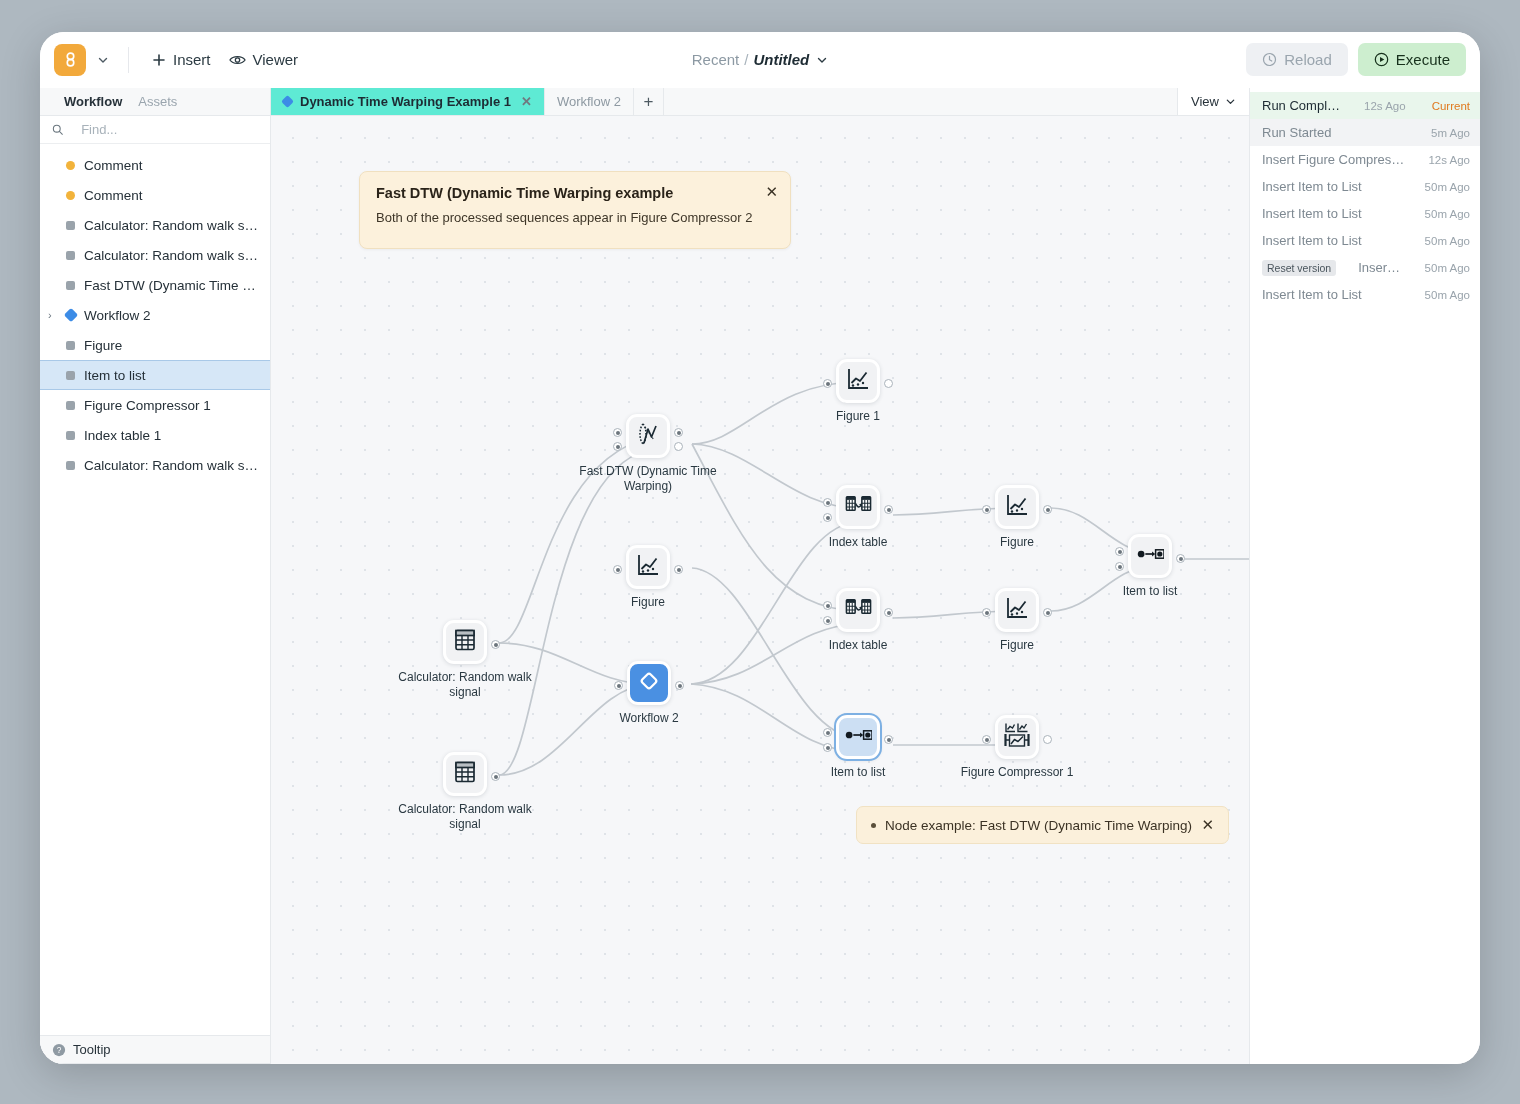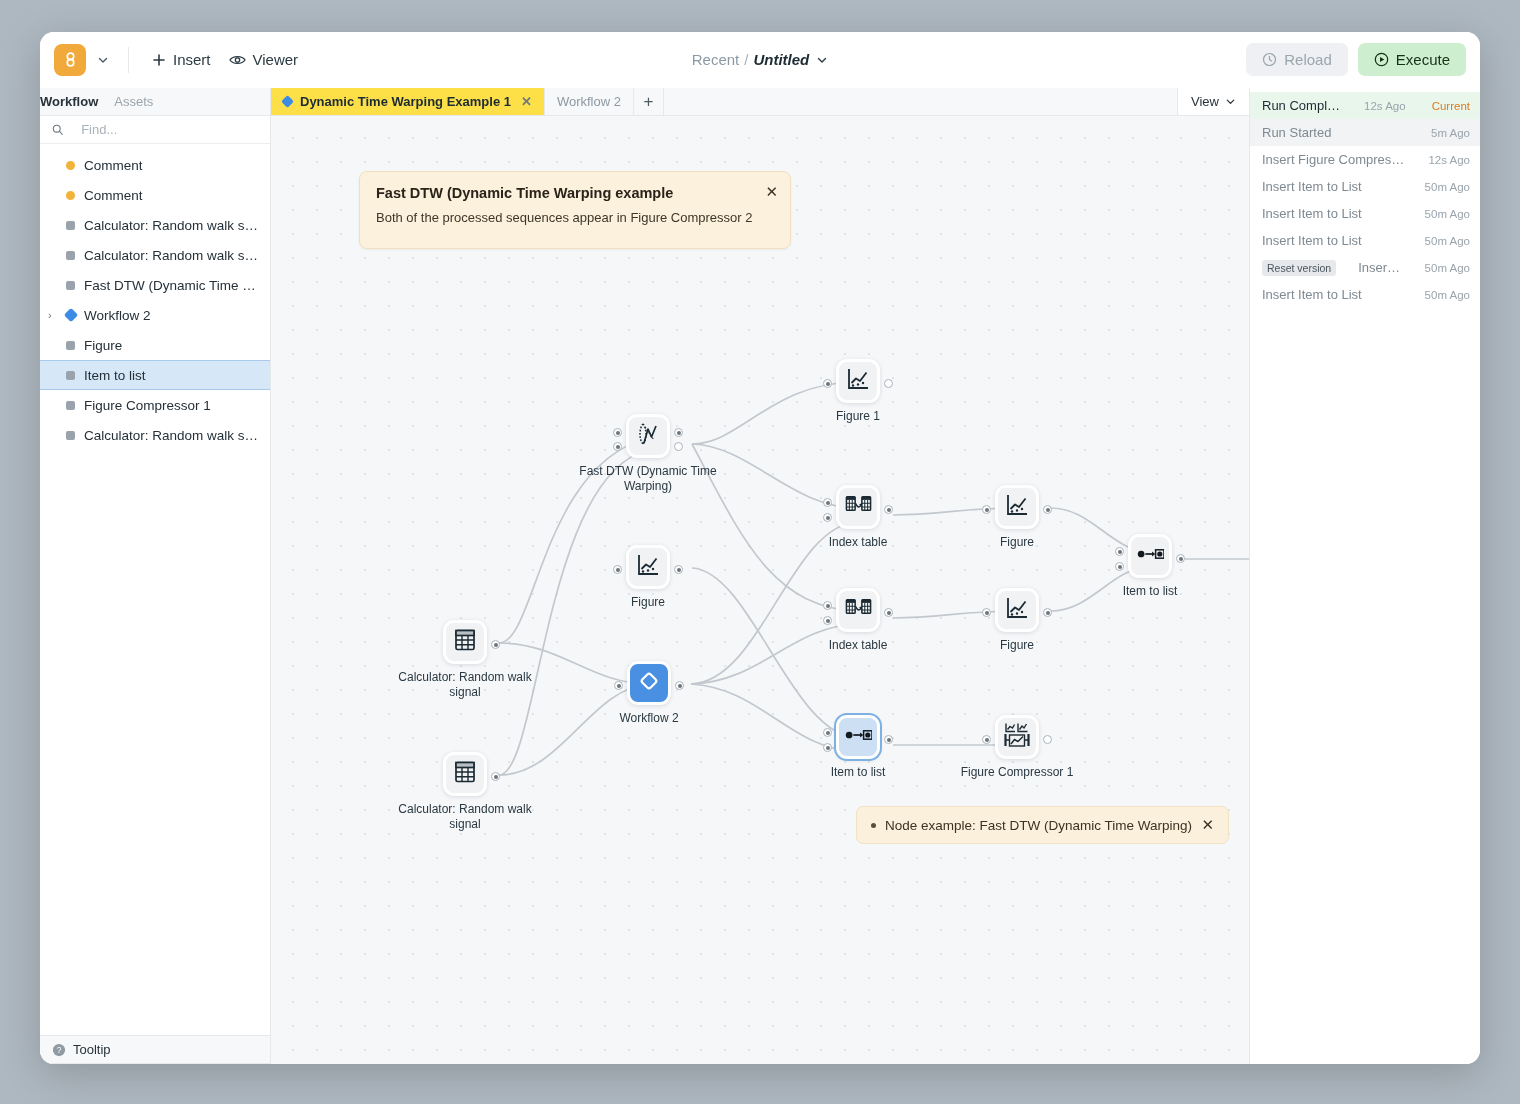--- a/index.html
+++ b/index.html
@@ -7,21 +7,21 @@
     width: 1520px; height: 1104px;
     font-family: "Liberation Sans", sans-serif;
     background: #aeb8c0;
     overflow: hidden;
   }
   #app-window {
     position: absolute;
     left: 40px; top: 32px;
     width: 1440px; height: 1032px;
     background: #ffffff;
-    border-radius: 14px;
+    border-radius: 24px;
     box-shadow: 0 10px 40px rgba(0,0,0,0.18);
     overflow: hidden;
     display: flex;
     flex-direction: column;
   }
 
   
   #topbar {
     height: 56px;
     flex: 0 0 56px;
@@ -96,21 +96,21 @@
     width: 231px; flex: 0 0 231px;
     background: #ffffff;
     border-right: 1px solid #e6e9ec;
     display: flex; flex-direction: column;
     min-height: 0;
   }
   #side-tabs {
     height: 28px; flex:0 0 28px;
     background: #f7f8f9;
     display: flex; align-items: center;
-    gap: 16px; padding: 0 0;
+    gap: 16px; padding: 0 24px;
     border-bottom: 1px solid #e6e9ec;
     font-size: 13px;
   }
   .side-tab { color:#9aa5ae; cursor:pointer; }
   .side-tab.active { color:#27323a; font-weight:700; }
   #find-row {
     height: 28px; flex:0 0 28px;
     display:flex; align-items:center; gap:8px;
     padding: 0 12px;
     border-bottom: 1px solid #eceef0;
@@ -165,21 +165,21 @@
     background:#f7f8f9;
     border-bottom:1px solid #e6e9ec;
     display:flex; align-items:stretch;
   }
   .wtab {
     display:flex; align-items:center; gap:8px;
     padding: 0 12px; font-size:13px;
     cursor:pointer; color:#8e99a2;
     border-right:1px solid #e6e9ec;
   }
-  .wtab.active { background:#fde047; color:#1d2b33; font-weight:700; }
+  .wtab.active { background:#5eead4; color:#1d2b33; font-weight:700; }
   .wtab .tdiamond {
     width:9px; height:9px; background:#3c8ce6;
     transform:rotate(45deg); border-radius:2px; flex:0 0 9px;
   }
   .wtab .tclose { color:#70797f; font-size:13px; margin-left:2px; }
   .tab-add {
     display:flex; align-items:center; justify-content:center;
     width:30px; cursor:pointer; color:#4e5a62; font-size:17px;
     border-right:1px solid #e6e9ec;
   }
@@ -401,20 +401,24 @@
           <div class="tree-item selected">
             <span class="ti-sq"></span>
             <span class="ti-label">Item to list</span>
           </div>
           <div class="tree-item">
             <span class="ti-sq"></span>
             <span class="ti-label">Figure Compressor 1</span>
           </div>
           <div class="tree-item">
             <span class="ti-sq"></span>
+            <span class="ti-label">Index table 1</span>
+          </div>
+          <div class="tree-item">
+            <span class="ti-sq"></span>
             <span class="ti-label">Calculator: Random walk signal</span>
           </div>
         </div>
 
       <div id="tooltip-panel">
         <div id="tooltip-head">
           <svg width="14" height="14" viewBox="0 0 16 16">
             <circle cx="8" cy="8" r="7" fill="#8f9aa3"></circle>
             <text x="8" y="11.6" font-size="9.5" text-anchor="middle" fill="#ffffff" font-family="Liberation Sans, sans-serif">?</text>
           </svg>

